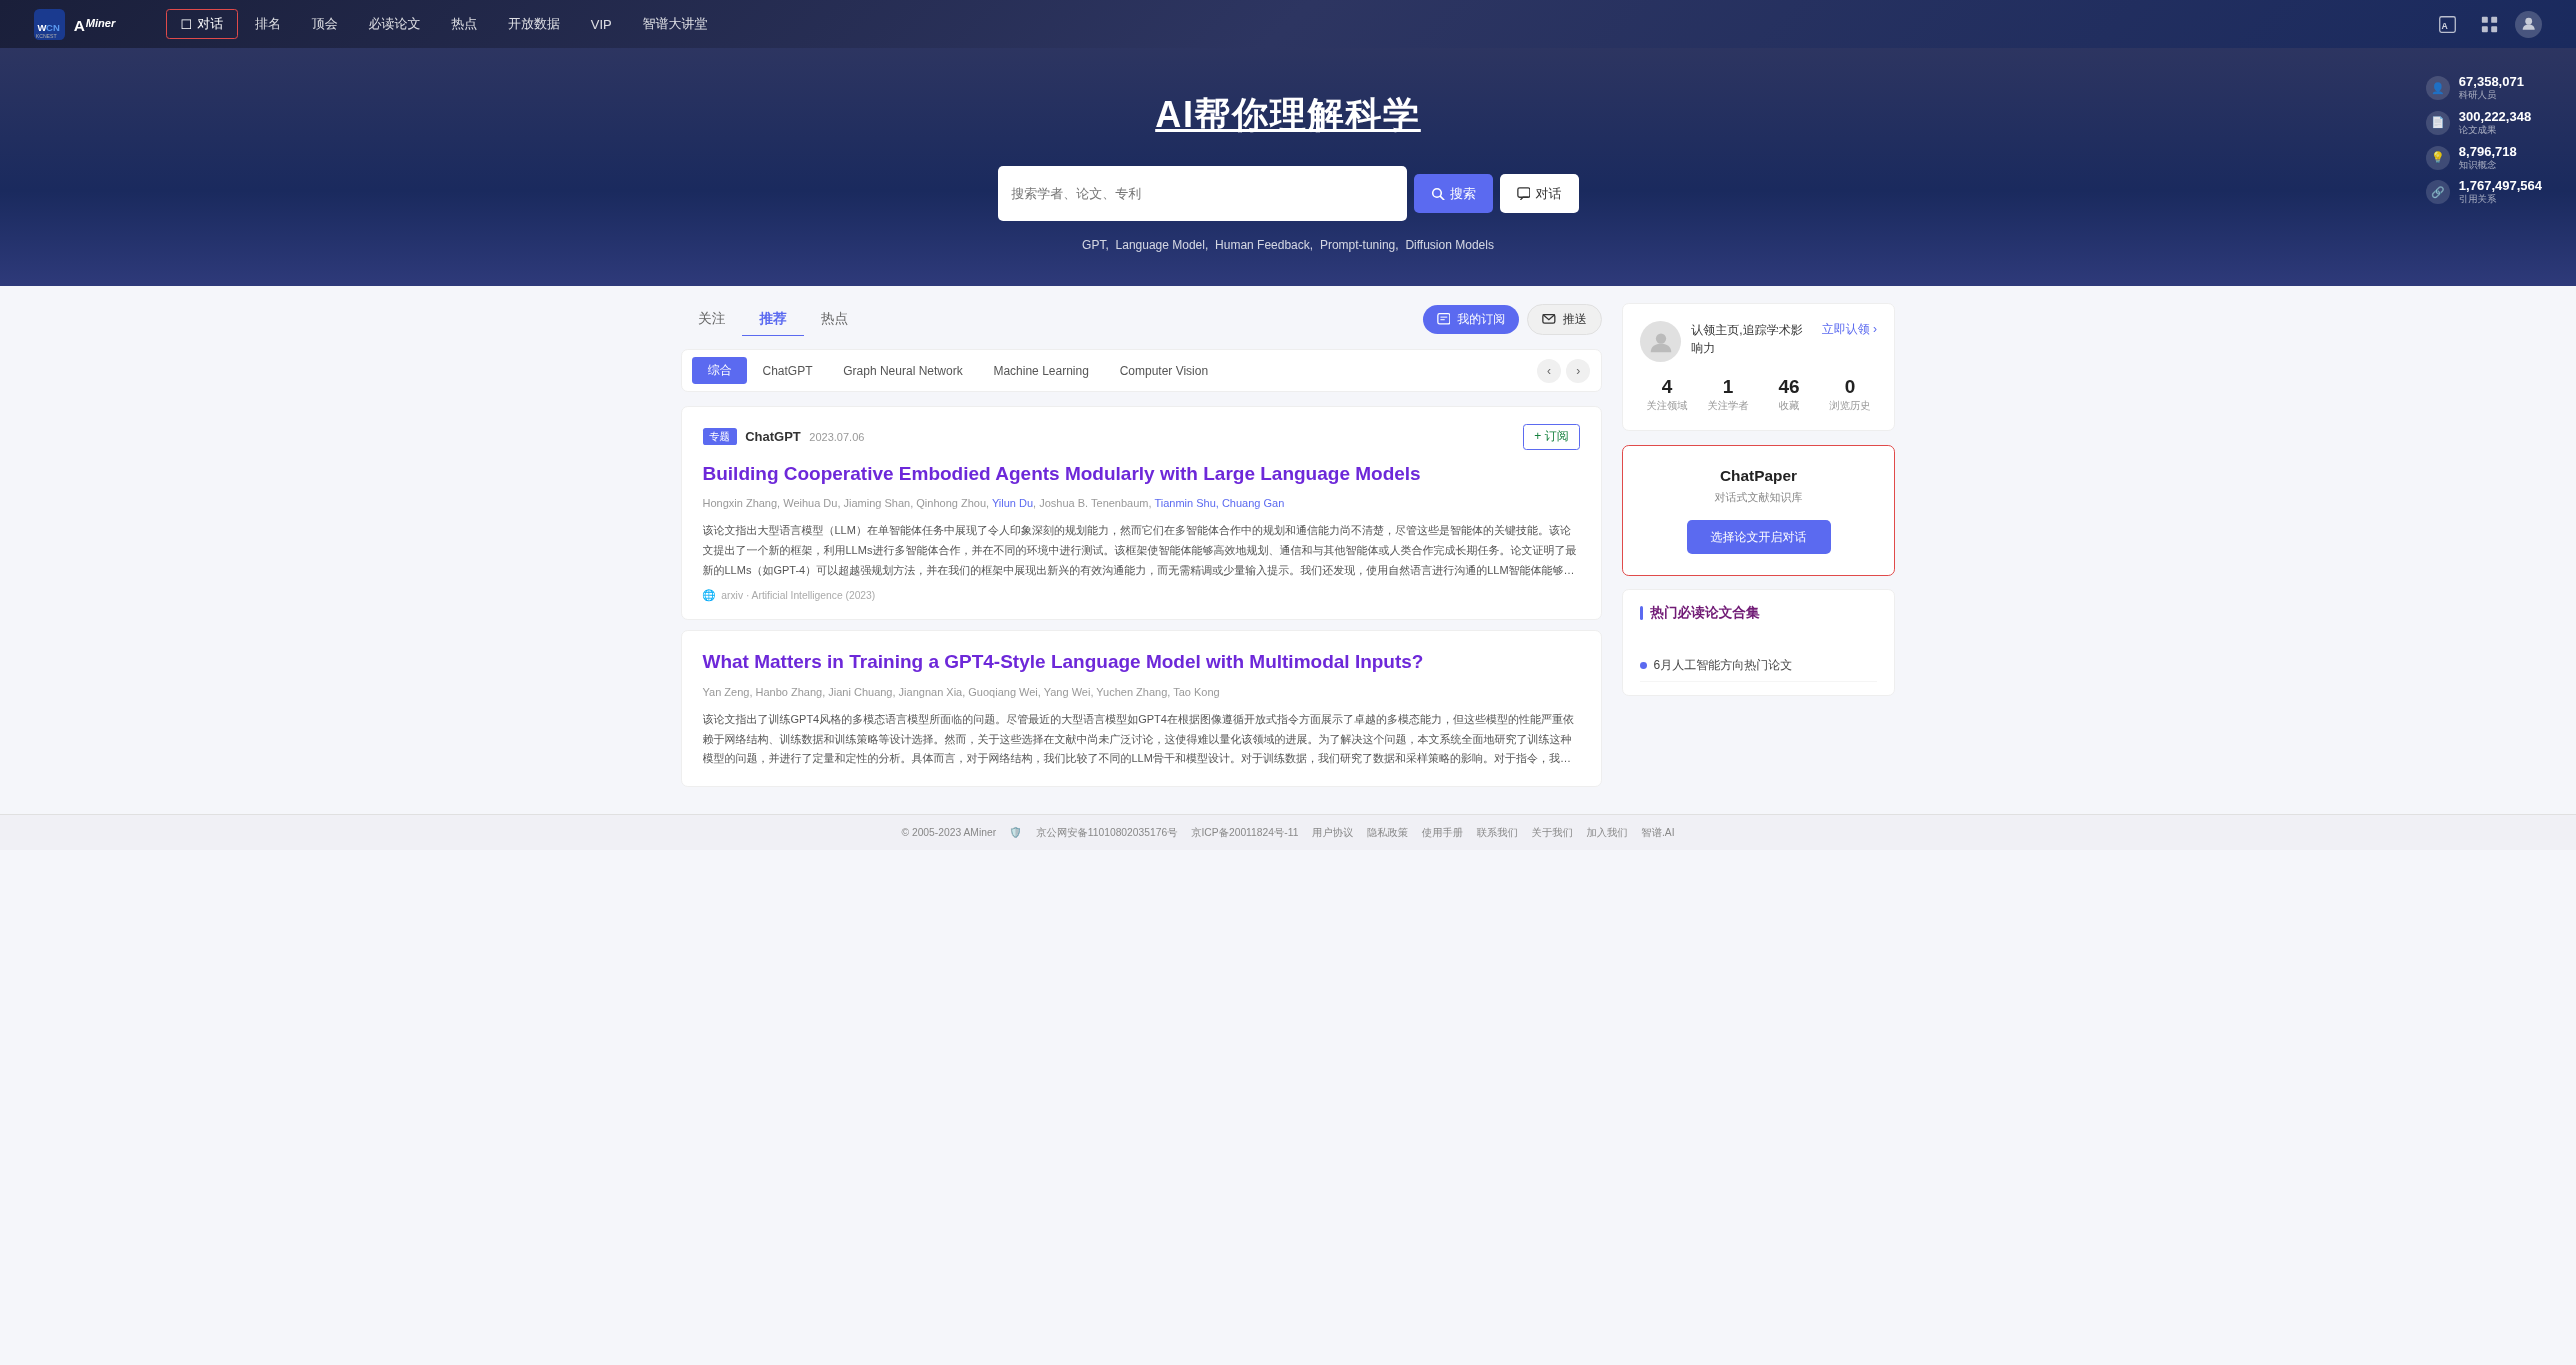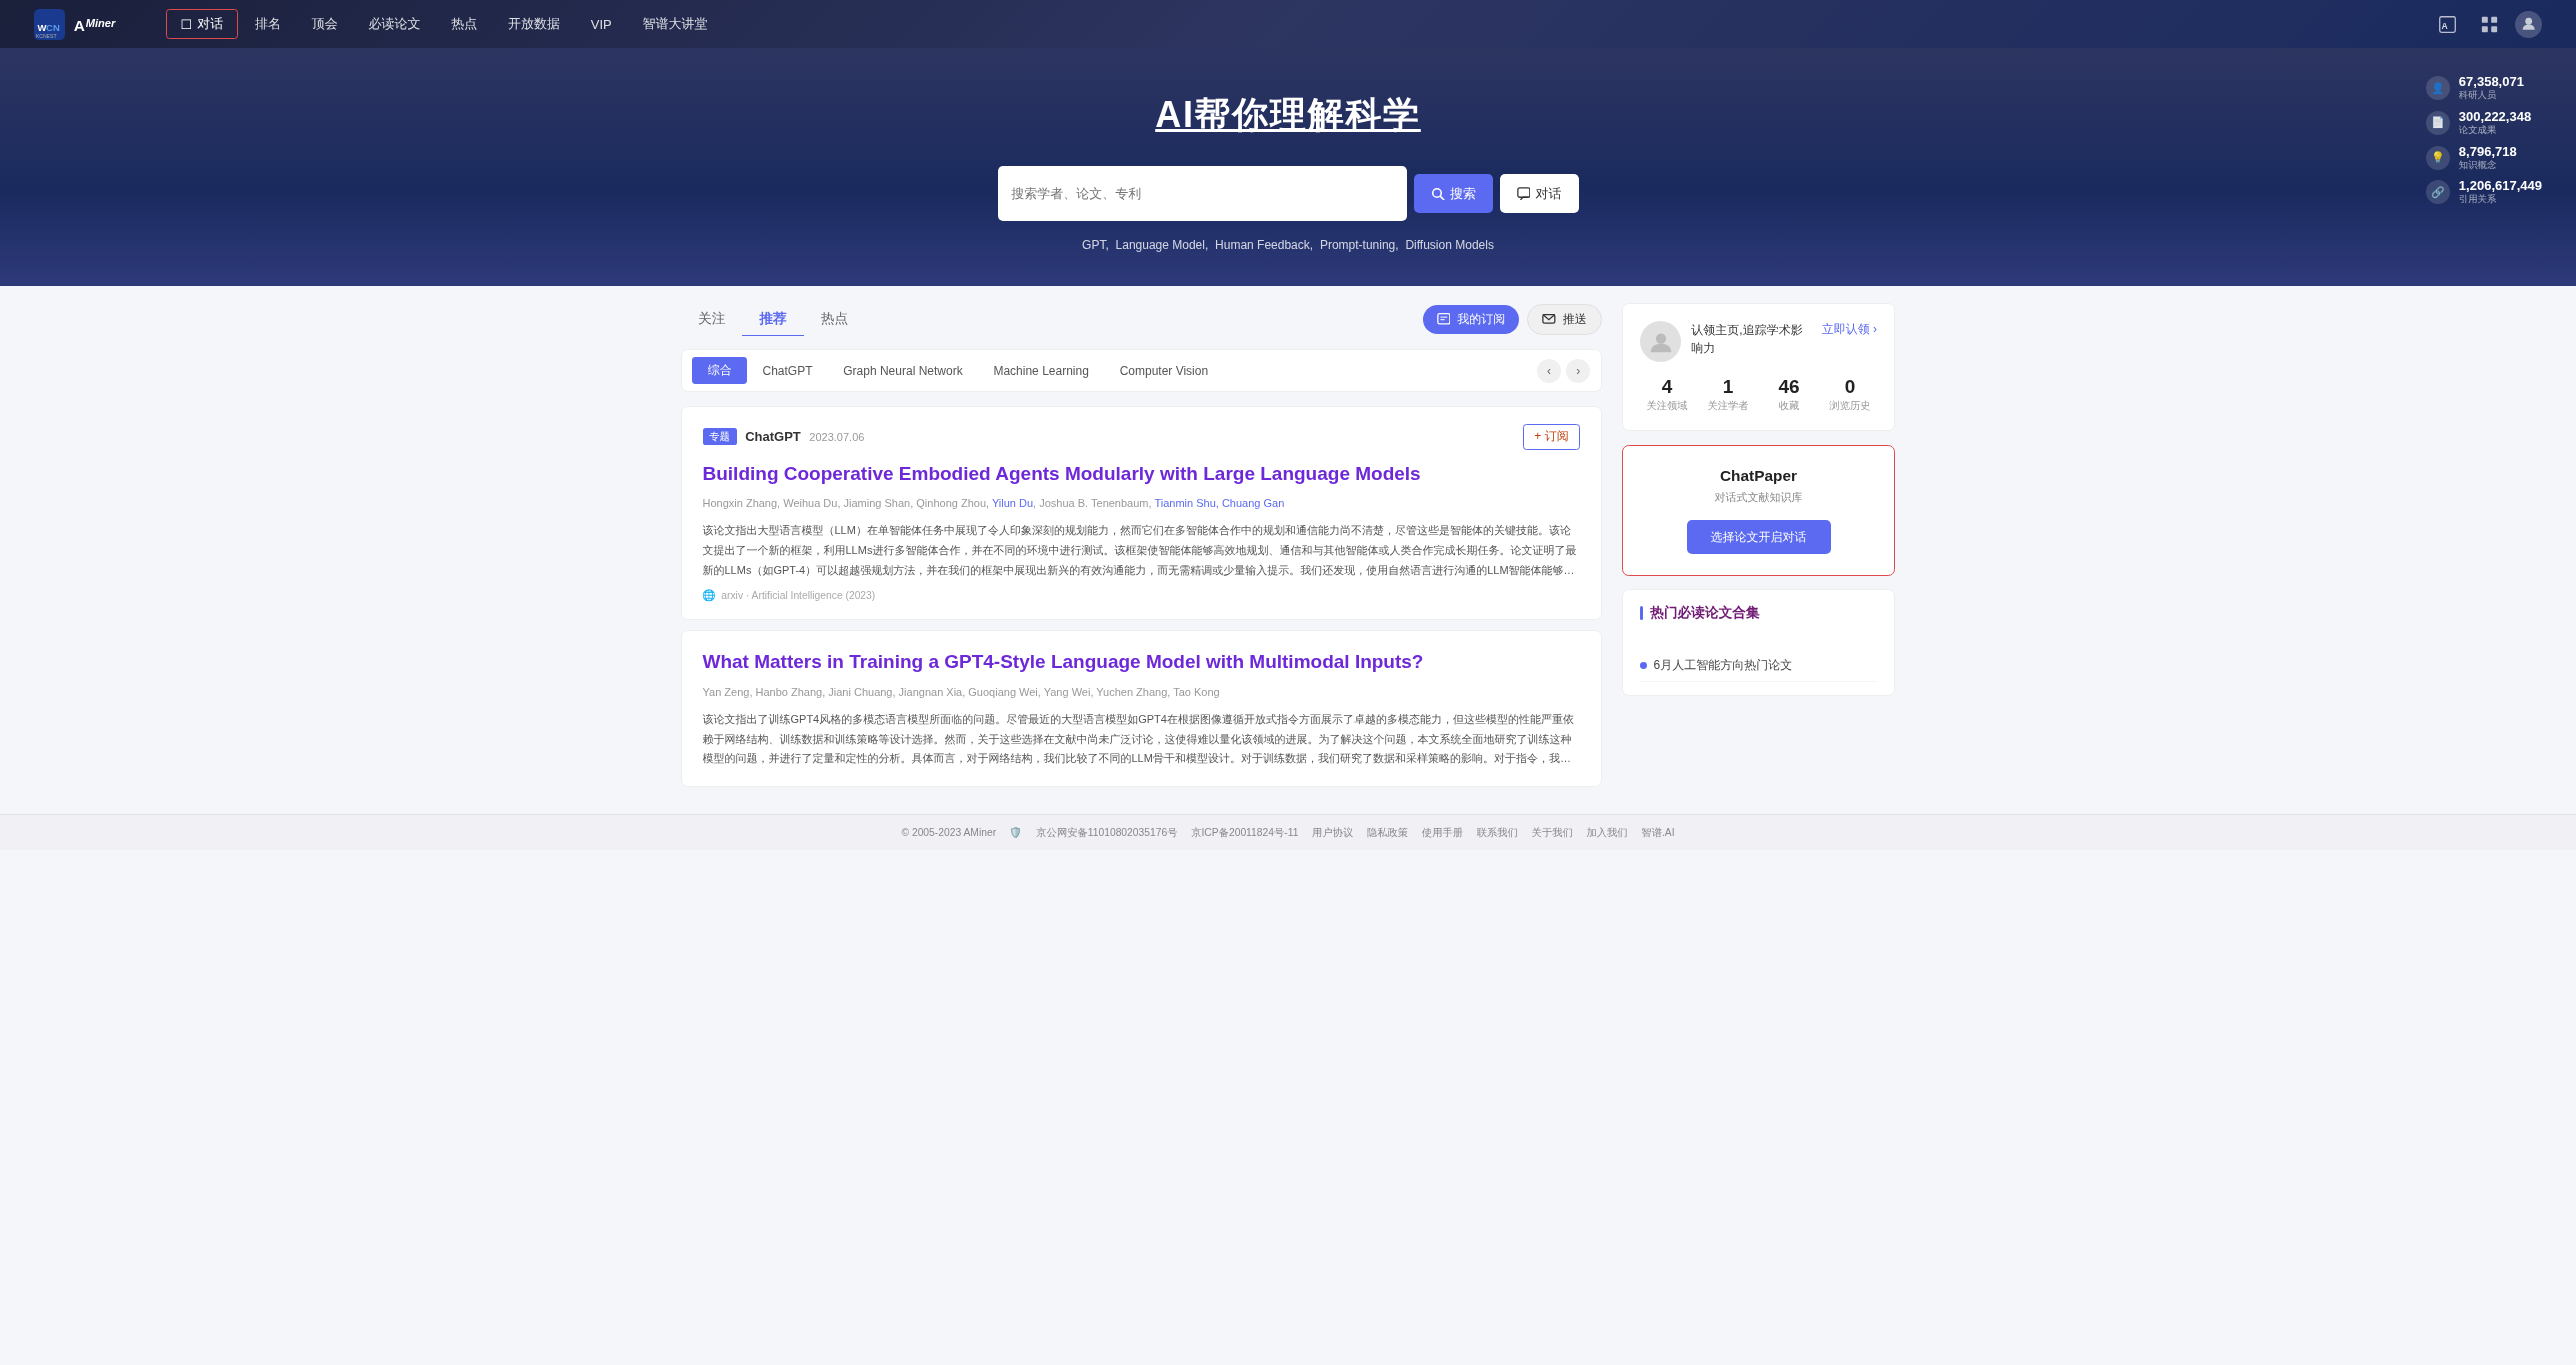--- a/index.html
+++ b/index.html
@@ -302,21 +302,21 @@
       font-size: 13px;
       font-weight: bold;
       color: #333;
     }
     .paper-date {
       color: #999;
       font-size: 11px;
     }
     .subscribe-btn {
       margin-left: auto;
-      color: #c2410c;
+      color: #15803d;
       font-size: 12px;
       cursor: pointer;
       display: flex;
       align-items: center;
       gap: 3.4px;
       border: 0.9px solid #5b6af0;
       padding: 3.4px 10.3px;
       border-radius: 3.4px;
     }
     .paper-title {
@@ -581,21 +581,21 @@
     <div class="stat-item">
       <div class="stat-icon">💡</div>
       <div class="stat-info">
         <div class="stat-num">8,796,718</div>
         <div class="stat-label">知识概念</div>
       </div>
     </div>
     <div class="stat-item">
       <div class="stat-icon">🔗</div>
       <div class="stat-info">
-        <div class="stat-num">1,206,617,449</div>
+        <div class="stat-num">1,767,497,564</div>
         <div class="stat-label">引用关系</div>
       </div>
     </div>
   </div>
 
   <h1 class="hero-title">AI帮你理解科学</h1>
 
   <div class="hero-search">
     <input class="hero-search-input" type="text" placeholder="搜索学者、论文、专利" style="">
     <button class="hero-search-btn">

